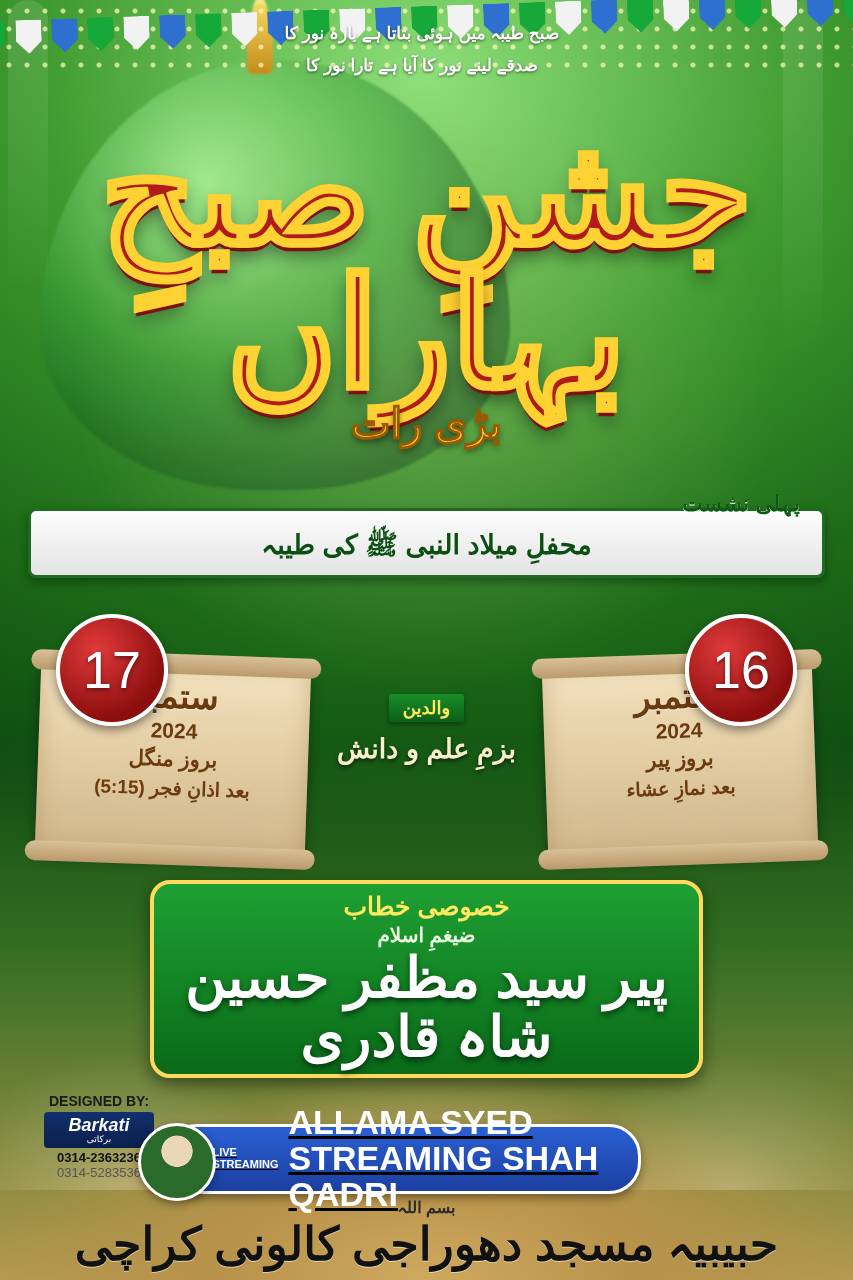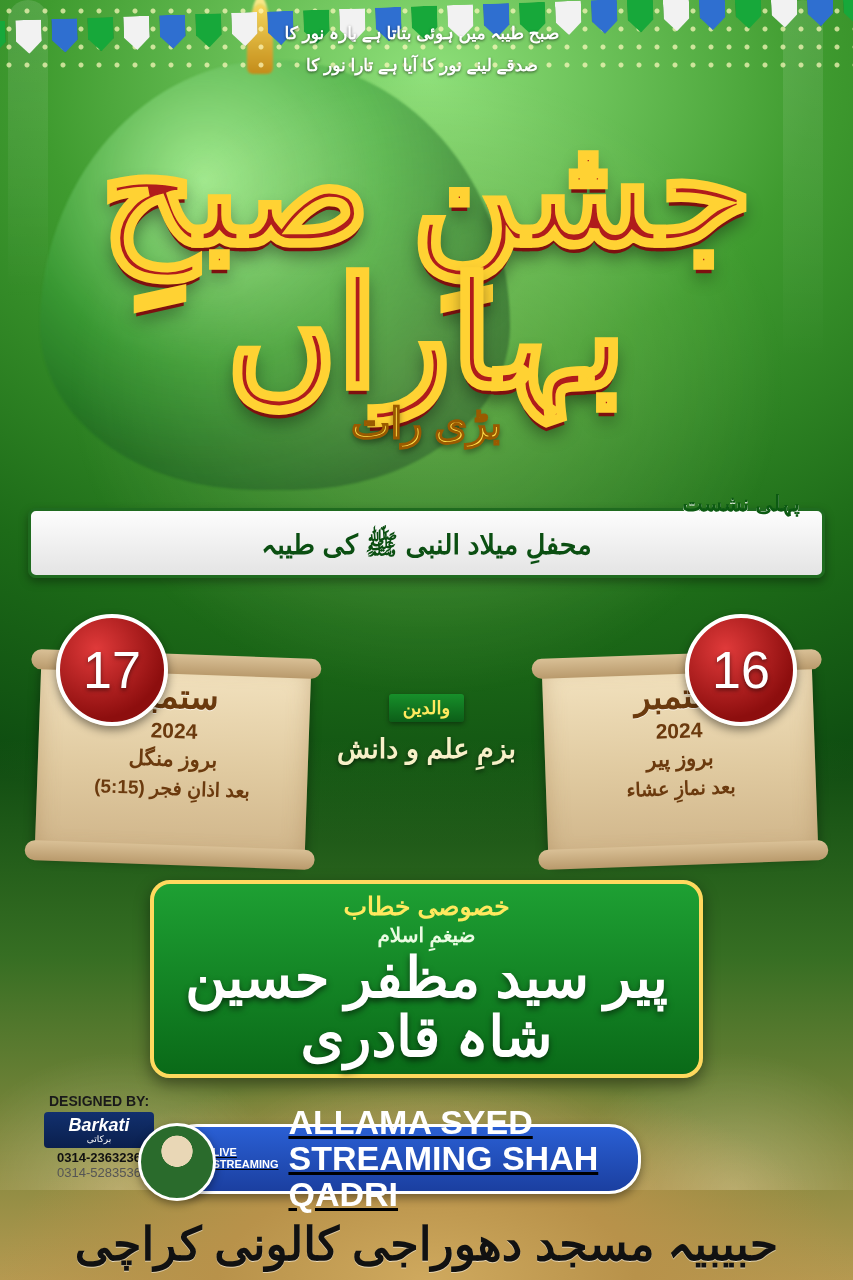--- a/index.html
+++ b/index.html
@@ -353,16 +353,17 @@
     <div class="live-photo"></div>
     <div class="live-fb">f</div>
     <div class="live-label">LIVE<br>STREAMING</div>
     <div class="live-name">
       <span>ALLAMA SYED</span><br>
       <span>STREAMING SHAH QADRI</span>
     </div>
   </div>
 
   <div class="footer">
+    <div class="footer-emblem">بسم اللہ</div>
     <div class="footer-main">حبیبیہ مسجد دھوراجی کالونی کراچی</div>
   </div>
 
 </div>
 
 </body></html>

